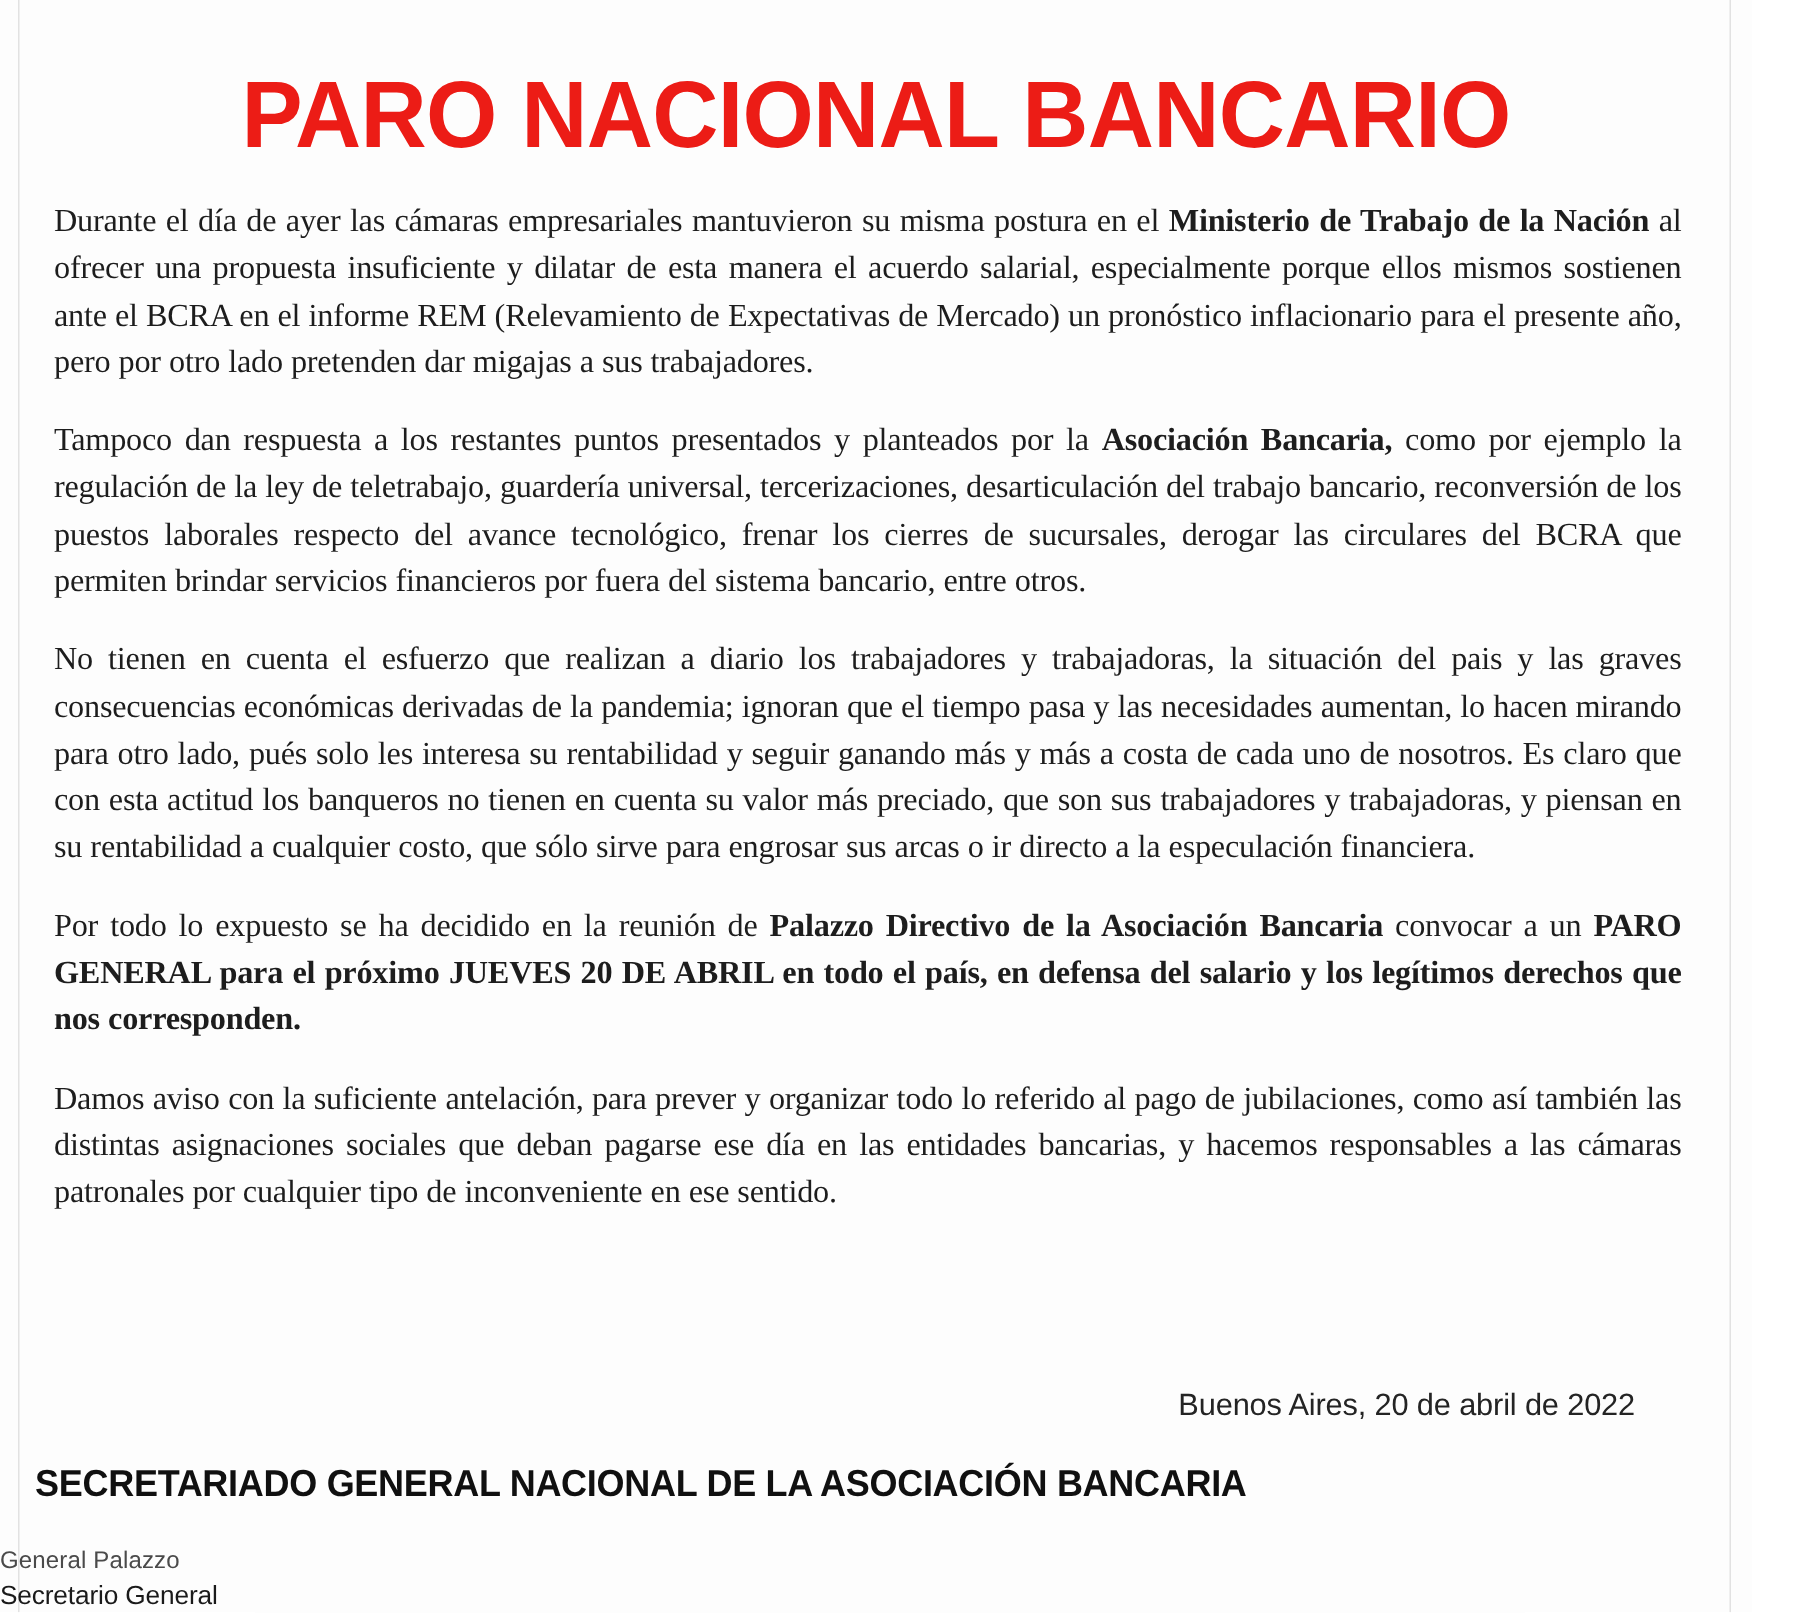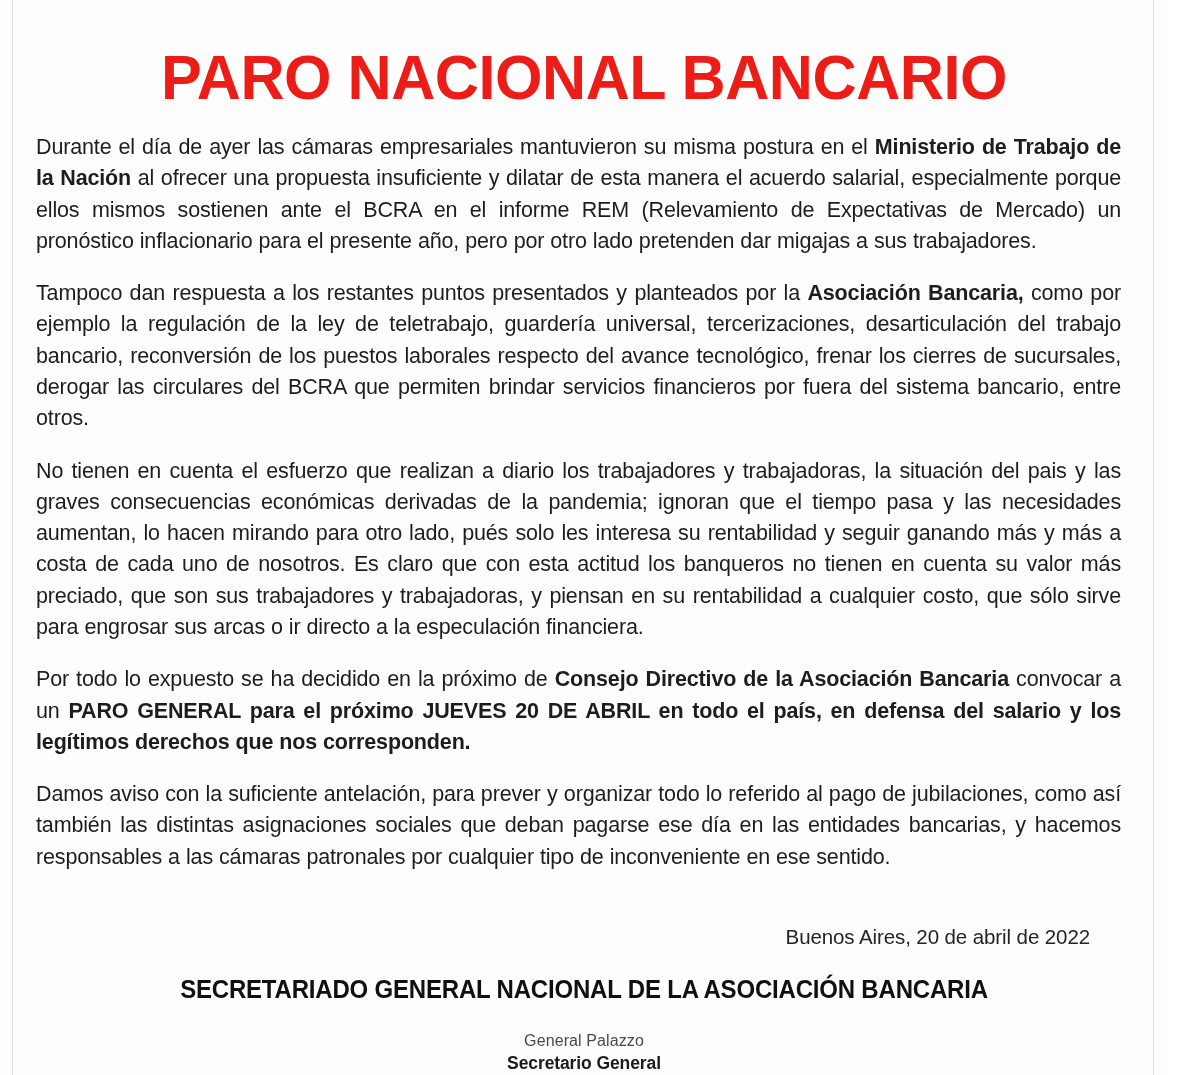--- a/index.html
+++ b/index.html
@@ -51,81 +51,81 @@
 
   p.para {
     margin: 0 0 21px 0;
     font-size: 21.5px;
     line-height: 1.455;
     color: #1d1d1d;
     text-align: justify;
     text-justify: inter-word;
     letter-spacing: -0.15px;
     word-spacing: 0.2px;
+    font-family: Liberation Serif, serif;
   }
   p.para:last-of-type { margin-bottom: 0; margin-top: 20px; }
   p.para b { font-weight: bold; }
 
   .datestamp {
     position: absolute;
     top: 897px;
     right: 78px;
     font-size: 20.5px;
     color: #242424;
     letter-spacing: -0.1px;
     white-space: nowrap;
     margin-top: 28px;
   }
 
   .signature-block {
     position: absolute;
     left: 0;
     right: 0;
     top: 975px;
-    text-align: center;
   }
   .sig-heading {
     font-family: "Liberation Sans Narrow", "Liberation Sans", sans-serif;
     font-weight: bold;
     font-size: 25px;
     color: #101010;
     letter-spacing: -0.2px;
     transform: scaleX(0.96);
     white-space: nowrap;
   }
   .sig-name {
     margin-top: 28px;
     font-size: 16px;
     color: #4a4a4a;
     font-weight: normal;
     letter-spacing: 0.1px;
   }
   .sig-role {
     margin-top: 3px;
     font-size: 17.5px;
-    font-weight: bold;
+    font-weight: normal;
     color: #1a1a1a;
     letter-spacing: -0.1px;
   }
 </style>
 </head>
 <body>
 
 <div class="page">
 
   <div class="edge-rule left"></div>
   <div class="edge-rule right"></div>
 
   <h1 class="doc-title">PARO NACIONAL BANCARIO</h1>
 
   <div class="body-area">
     <p class="para"><span>Durante el día de ayer las cámaras empresariales mantuvieron su misma postura en el </span><b>Ministerio de Trabajo de la Nación</b><span> al ofrecer una propuesta insuficiente y dilatar de esta manera el acuerdo salarial, especialmente porque ellos mismos sostienen ante el BCRA en el informe REM (Relevamiento de Expectativas de Mercado) un pronóstico inflacionario para el presente año, pero por otro lado pretenden dar migajas a sus trabajadores.</span></p>
     <p class="para"><span>Tampoco dan respuesta a los restantes puntos presentados y planteados por la </span><b>Asociación Bancaria,</b><span> como por ejemplo la regulación de la ley de teletrabajo, guardería universal, tercerizaciones, desarticulación del trabajo bancario, reconversión de los puestos laborales respecto del avance tecnológico, frenar los cierres de sucursales, derogar las circulares del BCRA que permiten brindar servicios financieros por fuera del sistema bancario, entre otros.</span></p>
     <p class="para"><span>No tienen en cuenta el esfuerzo que realizan a diario los trabajadores y trabajadoras, la situación del pais y las graves consecuencias económicas derivadas de la pandemia; ignoran que el tiempo pasa y las necesidades aumentan, lo hacen mirando para otro lado, pués solo les interesa su rentabilidad y seguir ganando más y más a costa de cada uno de nosotros. Es claro que con esta actitud los banqueros no tienen en cuenta su valor más preciado, que son sus trabajadores y trabajadoras, y piensan en su rentabilidad a cualquier costo, que sólo sirve para engrosar sus arcas o ir directo a la especulación financiera.</span></p>
-    <p class="para"><span>Por todo lo expuesto se ha decidido en la próximo de </span><b>Consejo Directivo de la Asociación Bancaria</b><span> convocar a un </span><b>PARO GENERAL para el próximo JUEVES 20 DE ABRIL en todo el país, en defensa del salario y los legítimos derechos que nos corresponden.</b></p>
+    <p class="para"><span>Por todo lo expuesto se ha decidido en la reunión de </span><b>Palazzo Directivo de la Asociación Bancaria</b><span> convocar a un </span><b>PARO GENERAL para el próximo JUEVES 20 DE ABRIL en todo el país, en defensa del salario y los legítimos derechos que nos corresponden.</b></p>
     <p class="para"><span>Damos aviso con la suficiente antelación, para prever y organizar todo lo referido al pago de jubilaciones, como así también las distintas asignaciones sociales que deban pagarse ese día en las entidades bancarias, y hacemos responsables a las cámaras patronales por cualquier tipo de inconveniente en ese sentido.</span></p>
   </div>
 
   <div class="datestamp">Buenos Aires, 20 de abril de 2022</div>
 
   <div class="signature-block">
     <div class="sig-heading">SECRETARIADO GENERAL NACIONAL DE LA ASOCIACIÓN BANCARIA</div>
     <div class="sig-name">General Palazzo</div>
     <div class="sig-role">Secretario General</div>
   </div>

